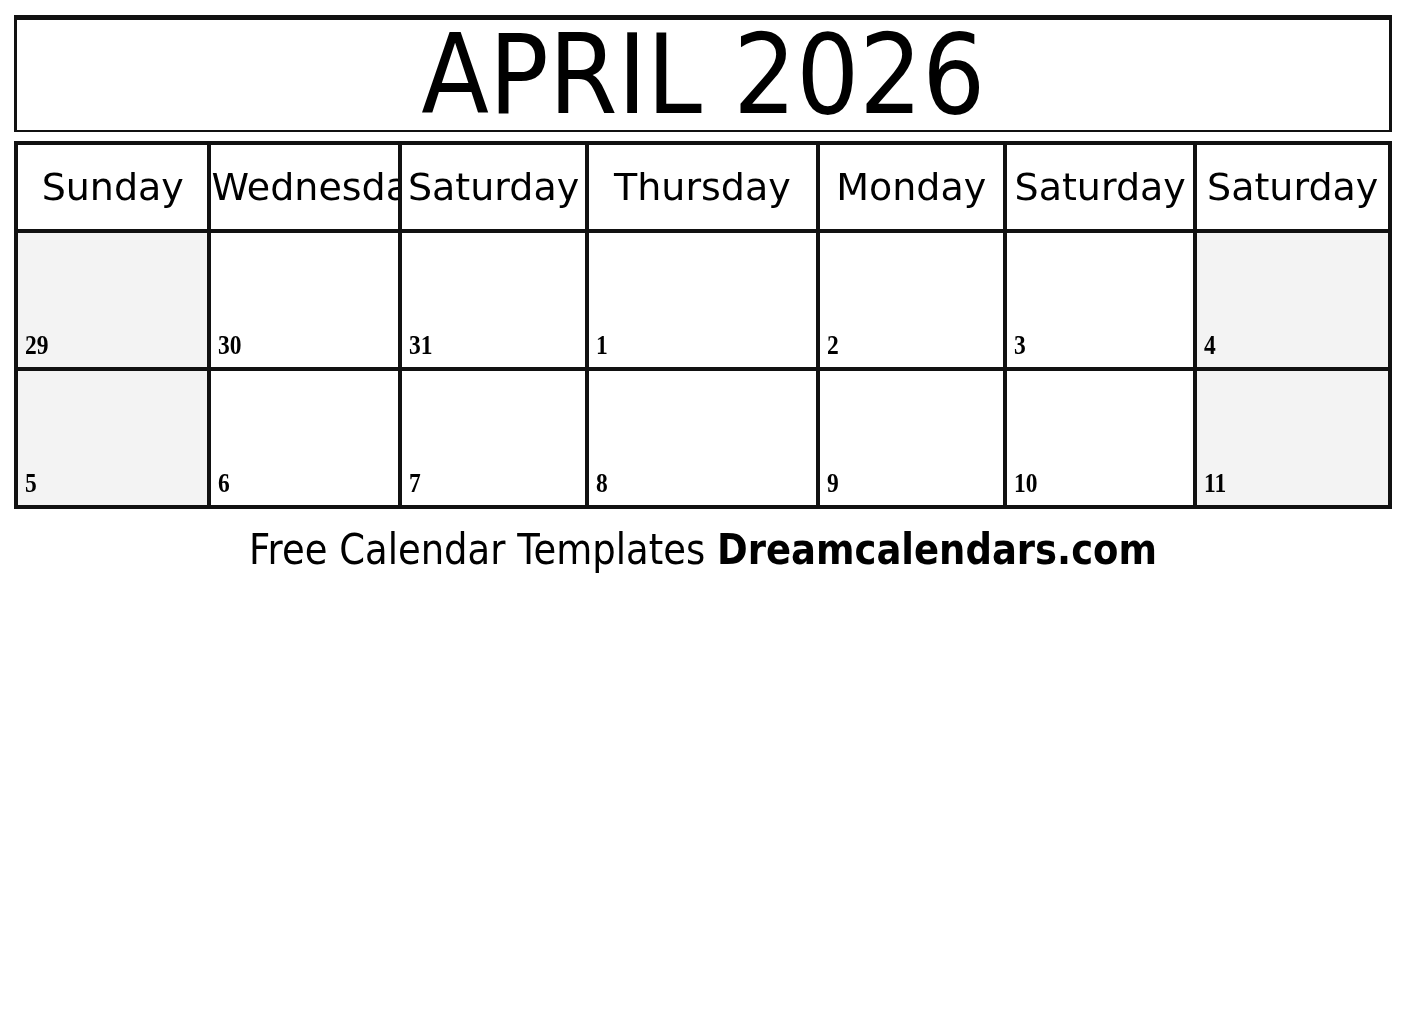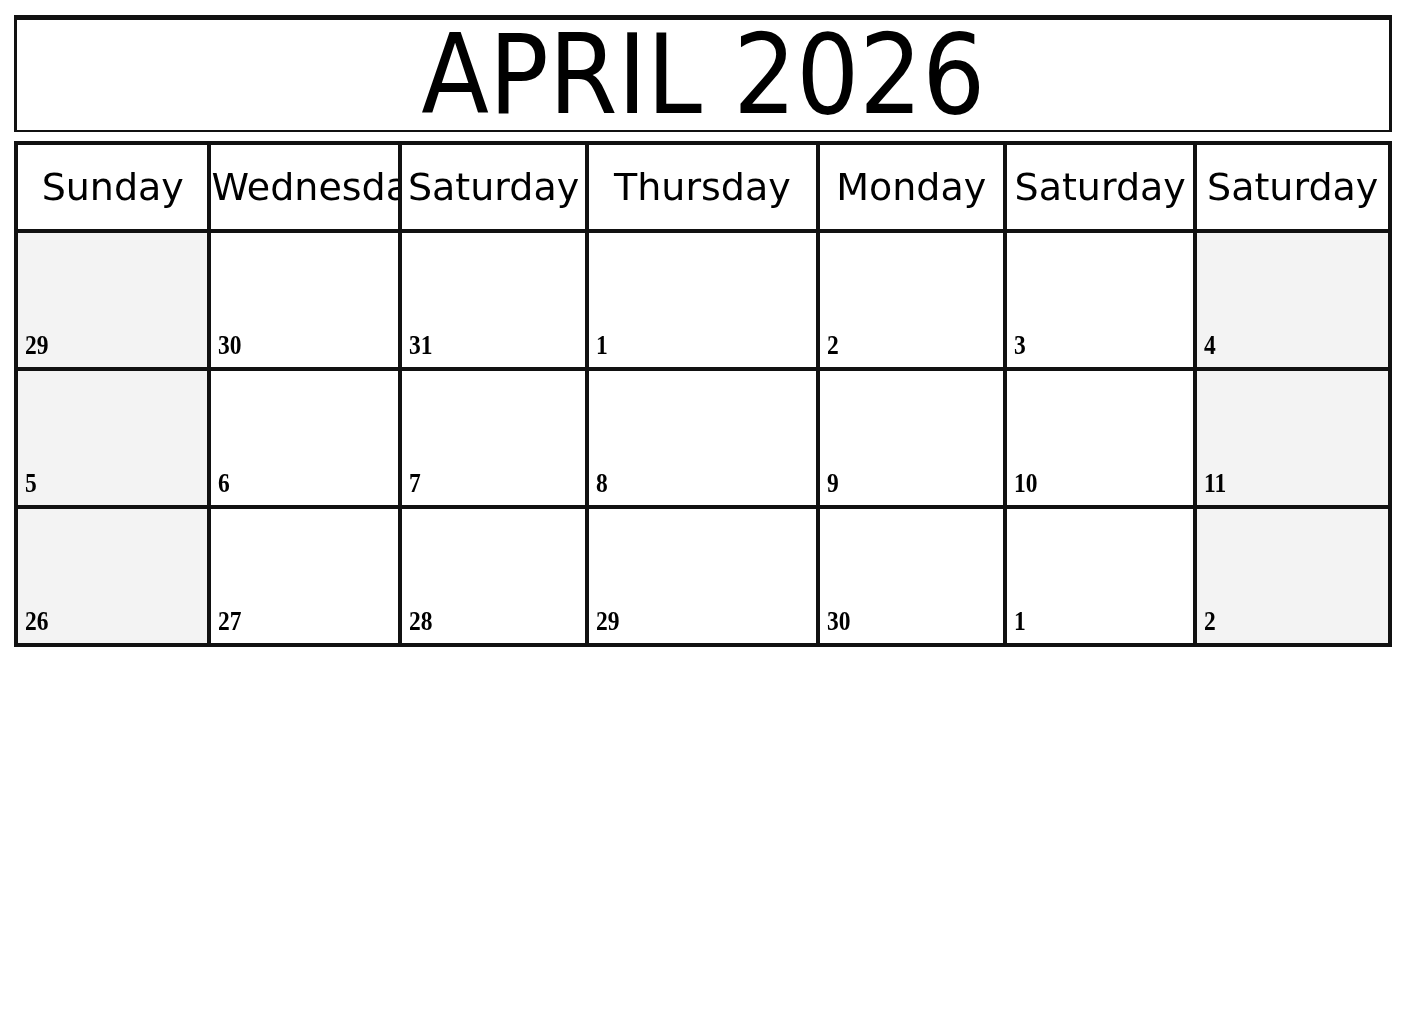--- a/index.html
+++ b/index.html
@@ -150,27 +150,21 @@
         </tr>
         <tr>
           <td class="day weekend"><span class="day-num">5</span></td>
           <td class="day"><span class="day-num">6</span></td>
           <td class="day"><span class="day-num">7</span></td>
           <td class="day"><span class="day-num">8</span></td>
           <td class="day"><span class="day-num">9</span></td>
           <td class="day"><span class="day-num">10</span></td>
           <td class="day weekend"><span class="day-num">11</span></td>
         </tr>
-        <tr>
-          <td class="day weekend"><span class="day-num">26</span></td>
-          <td class="day"><span class="day-num">27</span></td>
-          <td class="day"><span class="day-num">28</span></td>
-          <td class="day"><span class="day-num">29</span></td>
-          <td class="day"><span class="day-num">30</span></td>
-          <td class="day"><span class="day-num">1</span></td>
-          <td class="day weekend"><span class="day-num">2</span></td>
-        </tr>
       </tbody>
     </table>
 
+    <div class="footer">
+      <span class="footer-inner"><span>Free Calendar Templates</span> <span class="footer-brand">Dreamcalendars.com</span></span>
+    </div>
 
   </div>
 </div>
 
 </body></html>

